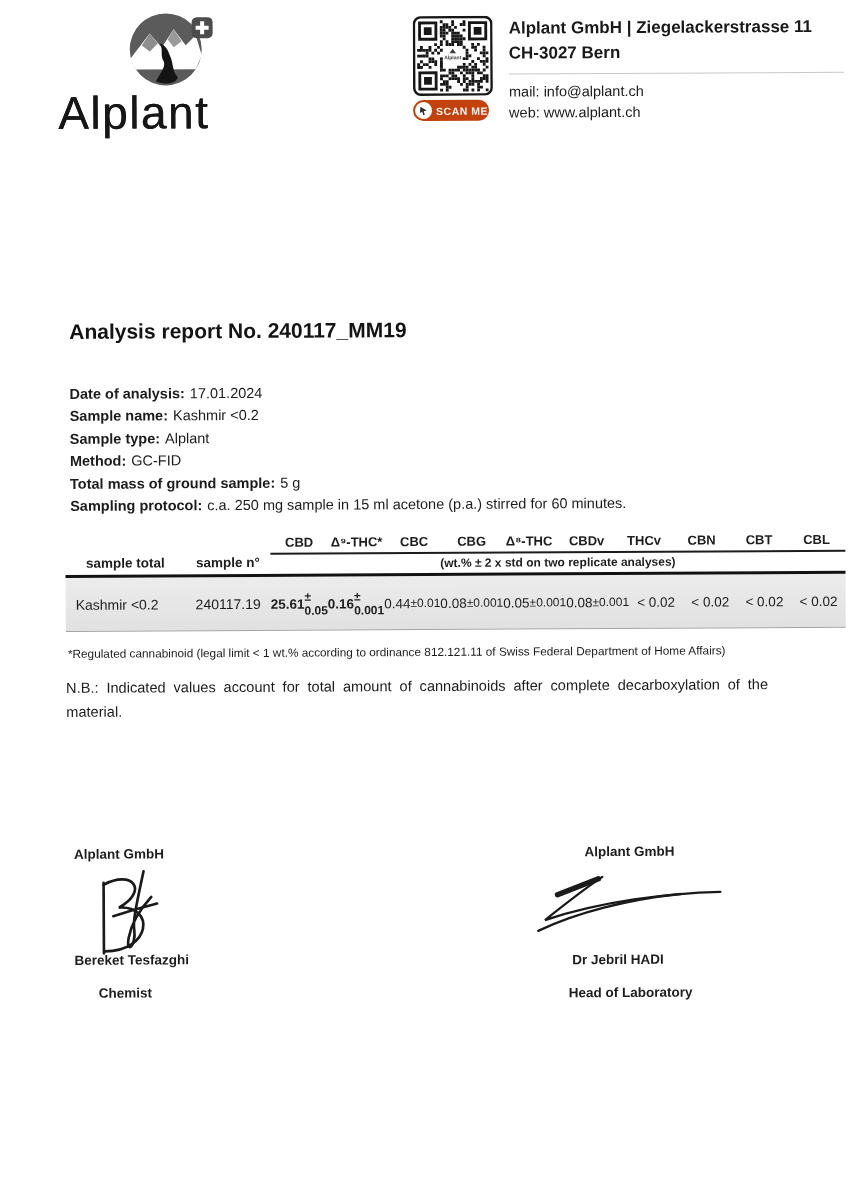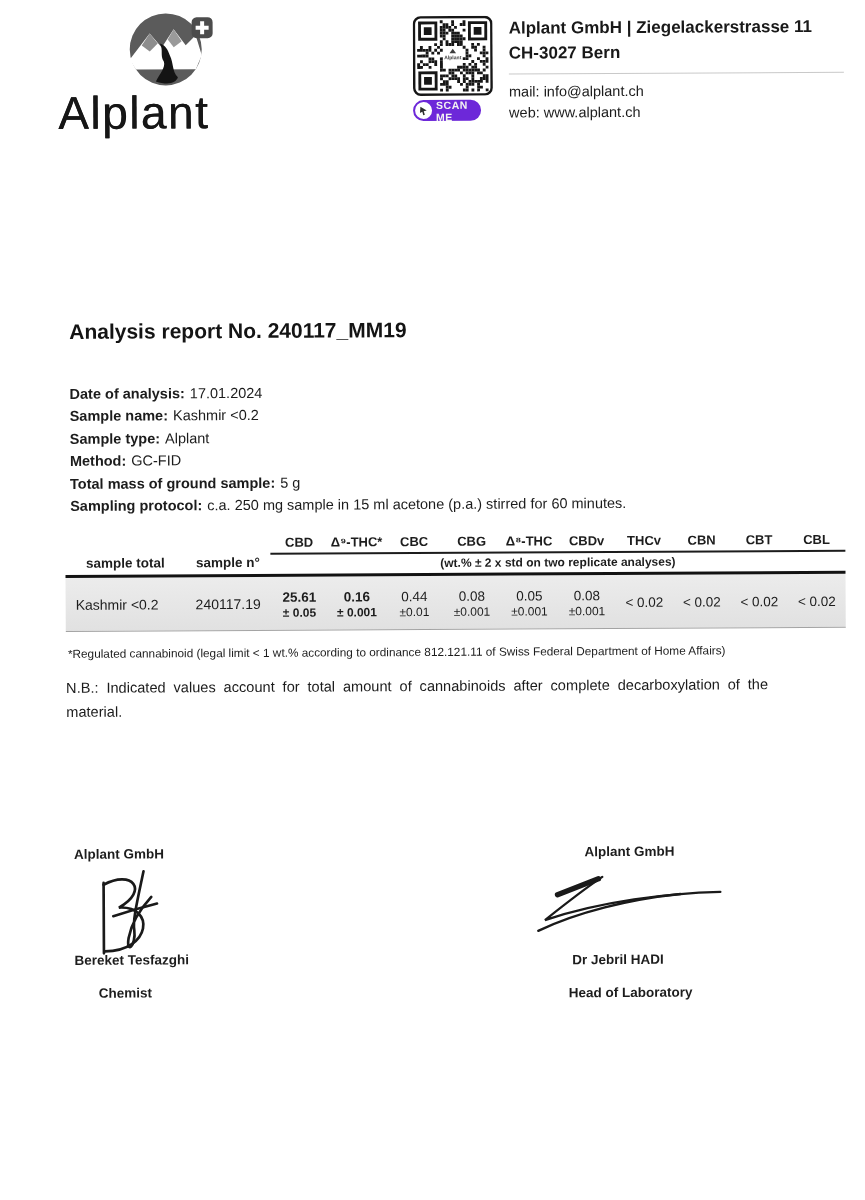--- a/index.html
+++ b/index.html
@@ -8,21 +8,21 @@
   .page{position:absolute;inset:0;transform:rotate(-0.3deg);transform-origin:50% 40%;}
 
   
   .logo-block{position:absolute;left:60px;top:10px;width:230px;}
   .logo-mark{display:block;margin-left:58px;}
   .wordmark{font-size:46px;letter-spacing:1.5px;color:#161616;margin-top:-4px;
             text-shadow:0.4px 0 0 currentColor;}
 
   .qr-block{position:absolute;left:415px;top:16px;width:92px;}
   .qr-svg{display:block;}
-  .scanme{margin-top:4px;width:68px;height:21px;background:#6d28d9;border-radius:11px;
+  .scanme{margin-top:4px;width:76px;height:21px;background:#c2410c;border-radius:11px;
           display:flex;align-items:center;gap:4px;padding-left:2px;box-sizing:border-box;}
   .scanme .disc{width:17px;height:17px;border-radius:50%;background:#fff;display:flex;
                 align-items:center;justify-content:center;flex:0 0 17px;}
   .scanme .txt{color:#f2f2f2;font-size:10.5px;font-weight:bold;letter-spacing:0.5px;}
 
   .company-block{position:absolute;left:511px;top:16px;width:348px;}
   .company-line{font-size:17px;font-weight:bold;line-height:25px;color:#191919;}
   .company-sep{border:none;border-top:1px solid #c9c9c9;margin:8px 0 7px 0;width:335px;}
   .contact-line{font-size:14.5px;line-height:21px;color:#1b1b1b;}
 
@@ -39,21 +39,21 @@
   .analyte-names{display:grid;grid-template-columns:repeat(10,1fr);
                  border-bottom:2px solid #1c1c1c;padding-bottom:3px;}
   .analyte-names span{font-size:13px;font-weight:bold;text-align:center;white-space:nowrap;}
   .units-note{font-size:12px;font-weight:bold;text-align:center;padding:2px 0 3px 0;}
   .row-grid{display:grid;grid-template-columns:120px 85px repeat(10,1fr);
             background:linear-gradient(#ececec,#e1e1e1);
             border-top:3px solid #121212;border-bottom:1px solid #a3a3a3;
             padding:7px 0 6px 0;min-height:40px;}
   .cell-sample-name{font-size:14px;padding-left:10px;align-self:center;}
   .cell-sample-no{font-size:14px;text-align:center;align-self:center;}
-  .vcell{display:flex;flex-direction:column;align-items:center;justify-content:center;}
+  .vcell{display:flex;flex-direction:row;align-items:center;justify-content:center;}
   .vcell .val{font-size:13.5px;line-height:17px;}
   .vcell .std{font-size:12px;line-height:14px;}
   .bold-col .val,.bold-col .std{font-weight:bold;}
   .footnote{position:absolute;left:67px;top:645px;font-size:11.8px;color:#1c1c1c;width:760px;}
   .nb-note{position:absolute;left:65px;top:674px;width:702px;font-size:14.6px;line-height:24px;
            text-align:justify;color:#1c1c1c;}
 
   
   .sig-company-left{position:absolute;left:72px;top:845px;font-size:13.5px;font-weight:bold;}
   .sig-company-right{position:absolute;left:560px;top:845px;width:135px;text-align:center;

